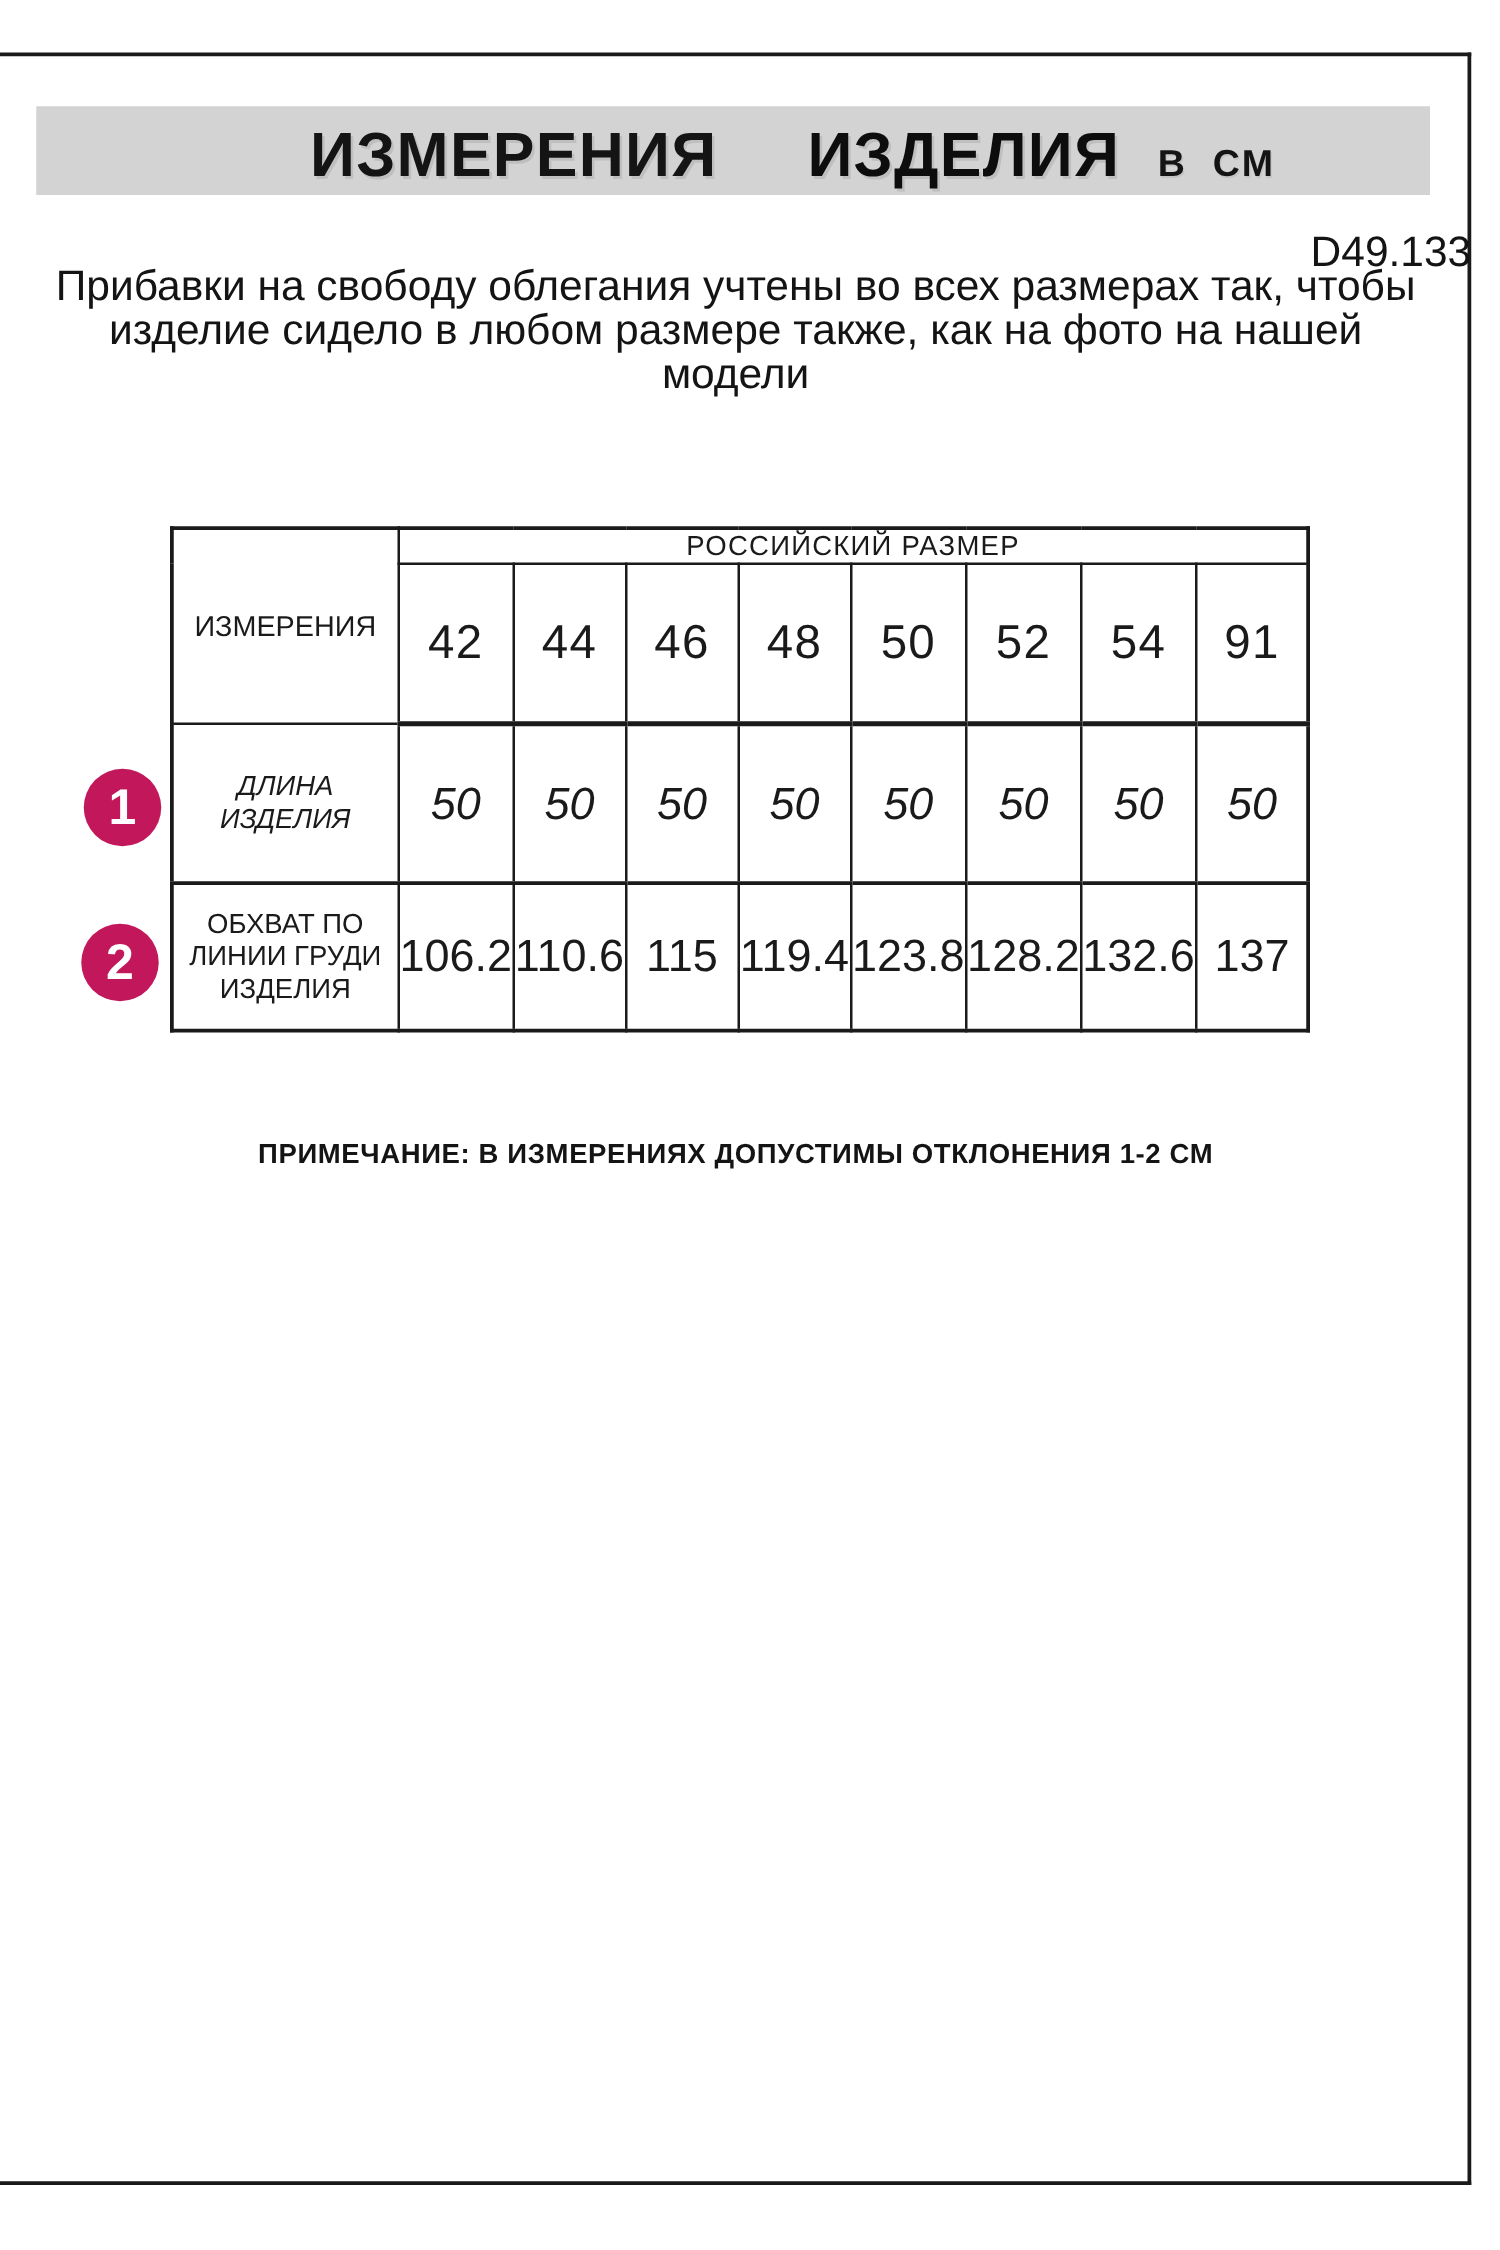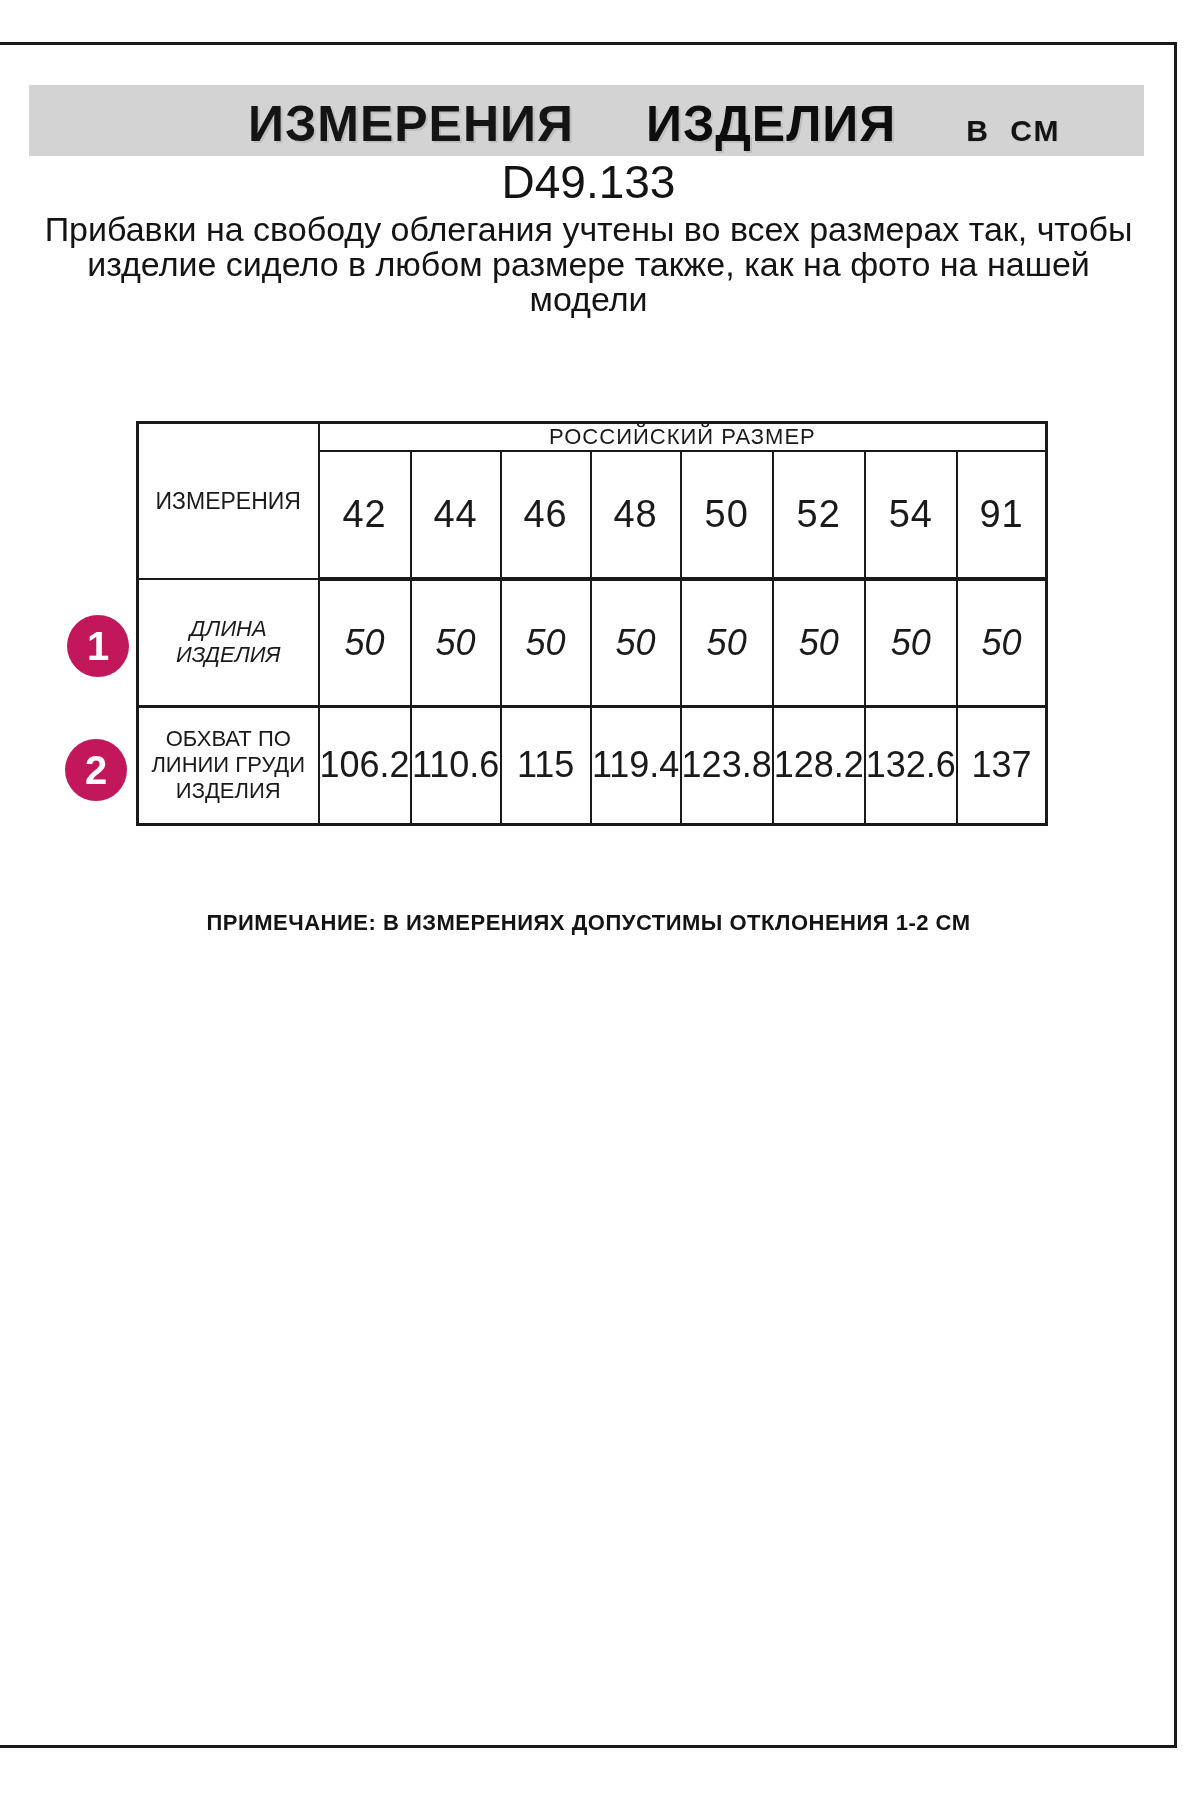--- a/index.html
+++ b/index.html
@@ -27,26 +27,26 @@
   }
   .title-main{
     font-size:50px;font-weight:600;letter-spacing:1px;color:#141414;
     text-shadow:2px 2px 0 #bfbfbf;
   }
   .title-strong{
     margin-left:72px;font-size:50px;font-weight:800;letter-spacing:1px;color:#0d0d0d;
     text-shadow:2px 2px 0 #bfbfbf;
   }
   .title-unit{
-    margin-left:70px;font-size:30px;font-weight:700;letter-spacing:2px;
+    margin-left:30px;font-size:30px;font-weight:700;letter-spacing:2px;
     word-spacing:10px;color:#141414;text-shadow:1px 1px 0 #c4c4c4;
   }
   .product-code{
-    left:0;top:160px;width:1177px;text-align:center;
-    font-size:46px;font-weight:400;line-height:44px;color:#141414;
+    left:0;top:180px;width:1177px;text-align:right;
+    font-size:34px;font-weight:400;line-height:44px;color:#141414;
   }
   .intro{
     left:0;top:212px;width:1177px;text-align:center;
     font-size:34px;line-height:35px;font-weight:400;color:#141414;
   }
   
   table.size-table{
     position:absolute;left:136px;top:421px;
     border-collapse:collapse;table-layout:fixed;
     border:3px solid #1a1a1a;

